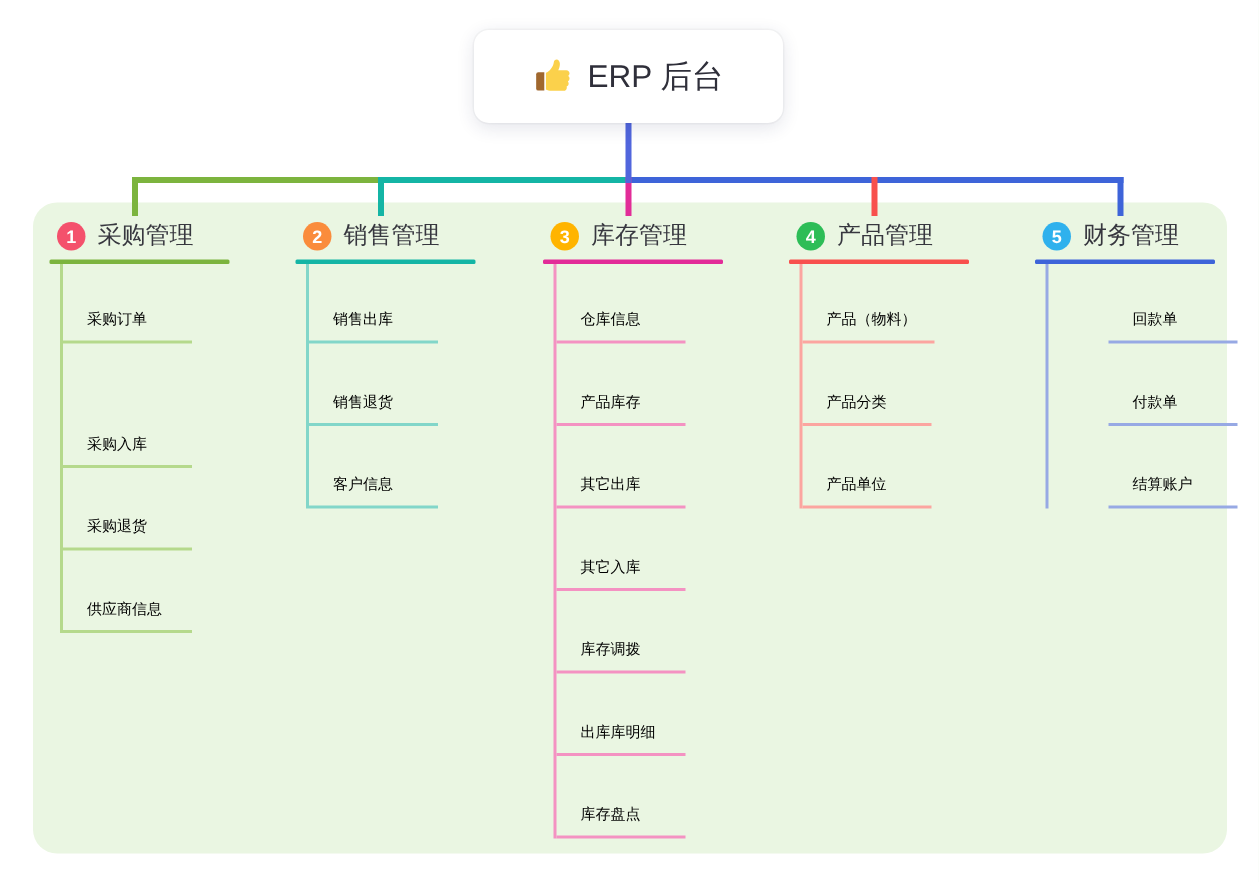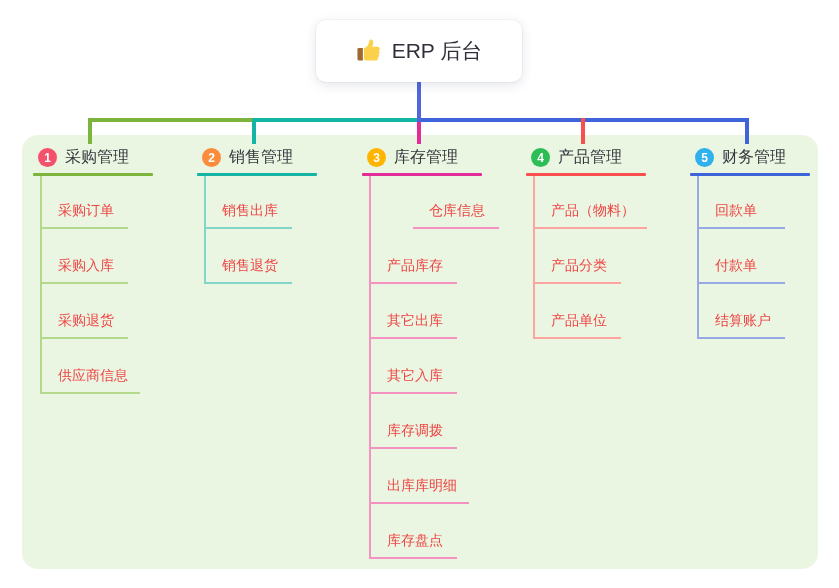--- a/index.html
+++ b/index.html
@@ -27,21 +27,21 @@
   .branch-title{display:flex;align-items:center;gap:8px;height:31px;padding-left:5px;
                 font-size:16px;font-weight:500;color:#37373f;cursor:default;}
   .badge{width:19px;height:19px;border-radius:50%;color:#fff;font-size:12px;font-weight:bold;
          display:flex;align-items:center;justify-content:center;flex:0 0 auto;}
   .branch-underline{width:120px;height:3px;border-radius:1px;}
   .children{margin-left:7px;width:max-content;border-left:2px solid transparent;}
   .child-row{box-sizing:border-box;height:55px;width:max-content;min-width:86px;
              display:flex;align-items:flex-end;
              padding:0 12px 0 16px;border-bottom:2px solid transparent;}
   .child-row:first-child{height:53px;}
-  .child-label{padding-bottom:7px;font-size:14px;color:#ef4444;white-space:nowrap;cursor:default;}
+  .child-label{padding-bottom:7px;font-size:10px;color:#000000;white-space:nowrap;cursor:default;}
 </style>
 </head>
 <body>
 
 <div id="canvas">
 
   <div id="panel"></div>
 
   <div id="connectors">
       <div class="hline" style="left: 88px; width: 164px; top: 118px; height: 4px; background: rgb(124, 180, 62);"></div>
@@ -70,21 +70,21 @@
     <div class="branch-title">
       <span class="badge" style="background: rgb(244, 81, 108);">1</span>
       <span class="branch-label">采购管理</span>
     </div>
     <div class="branch-underline" style="background: rgb(124, 180, 62);"></div>
     <div class="children" style="border-left-color: rgb(181, 217, 140);">
   <div class="child-row" style="border-bottom-color: rgb(181, 217, 140);">
     <span class="child-label">采购订单</span>
   </div>
 
-  <div class="child-row" style="border-bottom-color: rgb(181, 217, 140);">
+  <div class="child-row" style="border-bottom-color: rgb(181, 217, 140); margin-top: 28px;">
     <span class="child-label">采购入库</span>
   </div>
 
   <div class="child-row" style="border-bottom-color: rgb(181, 217, 140);">
     <span class="child-label">采购退货</span>
   </div>
 
   <div class="child-row" style="border-bottom-color: rgb(181, 217, 140);">
     <span class="child-label">供应商信息</span>
   </div>
@@ -100,31 +100,34 @@
     <div class="children" style="border-left-color: rgb(130, 214, 201);">
 
   <div class="child-row" style="border-bottom-color: rgb(130, 214, 201);">
     <span class="child-label">销售出库</span>
   </div>
 
   <div class="child-row" style="border-bottom-color: rgb(130, 214, 201);">
     <span class="child-label">销售退货</span>
   </div>
 
+  <div class="child-row" style="border-bottom-color: rgb(130, 214, 201);">
+    <span class="child-label">客户信息</span>
+  </div>
 </div>
   </div>
 
   <div class="branch" style="left: 362px;">
     <div class="branch-title">
       <span class="badge" style="background: rgb(255, 180, 0);">3</span>
       <span class="branch-label">库存管理</span>
     </div>
     <div class="branch-underline" style="background: rgb(226, 44, 152);"></div>
     <div class="children" style="border-left-color: rgb(244, 146, 194);">
-  <div class="child-row" style="border-bottom-color: rgb(244, 146, 194); margin-left: 42px;">
+  <div class="child-row" style="border-bottom-color: rgb(244, 146, 194);">
     <span class="child-label">仓库信息</span>
   </div>
 
   <div class="child-row" style="border-bottom-color: rgb(244, 146, 194);">
     <span class="child-label">产品库存</span>
   </div>
 
   <div class="child-row" style="border-bottom-color: rgb(244, 146, 194);">
     <span class="child-label">其它出库</span>
   </div>
@@ -167,21 +170,21 @@
   </div>
 </div>
   </div>
 
   <div class="branch" style="left: 690px;">
     <div class="branch-title">
       <span class="badge" style="background: rgb(47, 177, 237);">5</span>
       <span class="branch-label">财务管理</span>
     </div>
     <div class="branch-underline" style="background: rgb(62, 100, 217);"></div>
-    <div class="children" style="border-left-color: rgb(151, 169, 228);">
+    <div class="children" style="border-left-color: rgb(151, 169, 228); padding-left: 40px;">
   <div class="child-row" style="border-bottom-color: rgb(151, 169, 228);">
     <span class="child-label">回款单</span>
   </div>
 
   <div class="child-row" style="border-bottom-color: rgb(151, 169, 228);">
     <span class="child-label">付款单</span>
   </div>
 
   <div class="child-row" style="border-bottom-color: rgb(151, 169, 228);">
     <span class="child-label">结算账户</span>

